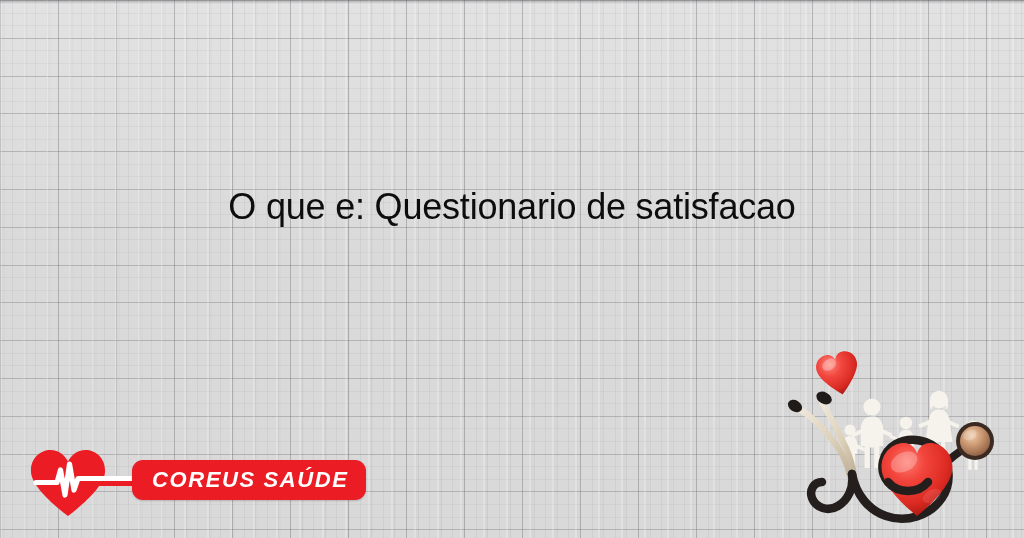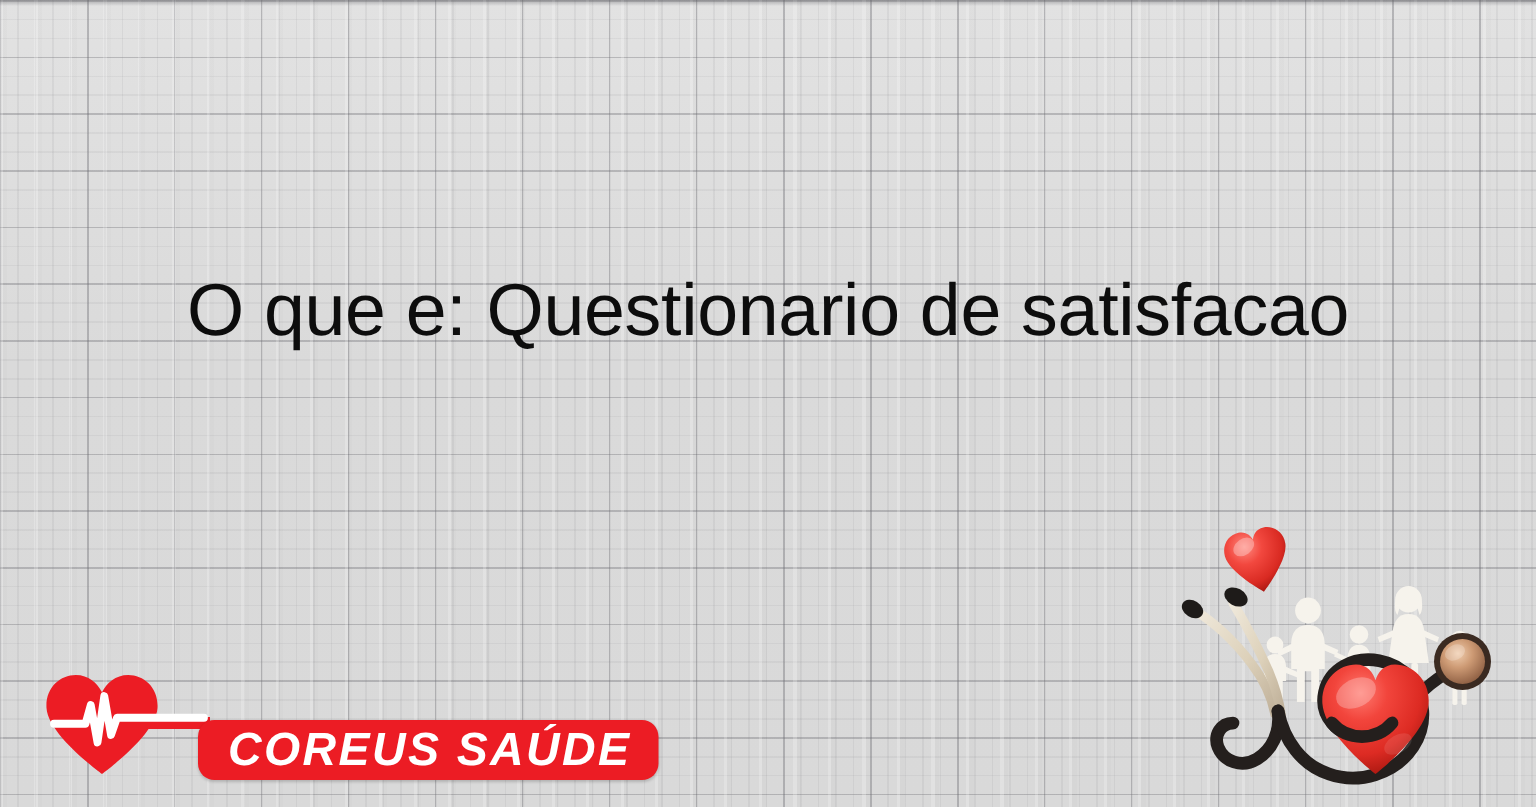--- a/index.html
+++ b/index.html
@@ -45,21 +45,21 @@
 
   
   #title-block {
     position: absolute;
     left: 0;
     top: 176px;
     width: 1024px;
     text-align: center;
     line-height: 62px;
     color: #0d0d0d;
-    font-size: 49px;
+    font-size: 36px;
     font-weight: 400;
     letter-spacing: -0.2px;
     white-space: pre-wrap;
   }
 
   
   #brand-logo {
     position: absolute;
     left: 28px;
     top: 448px;
@@ -73,28 +73,27 @@
   }
   #brand-label {
     position: absolute;
     left: 104px;
     top: 12px;
     height: 40px;
     padding: 0 18px 0 20px;
     border-radius: 11px;
     background: #ec1c24;
     color: #ffffff;
-    font-size: 31px;
+    font-size: 22px;
     font-weight: 700;
     font-style: italic;
     letter-spacing: 1.6px;
     line-height: 40px;
     white-space: nowrap;
     box-shadow: 0 1px 2px rgba(0,0,0,0.18);
-    margin-top: 20px;
   }
 
   
   #illustration {
     position: absolute;
     left: 782px;
     top: 348px;
     width: 244px;
     height: 190px;
   }

